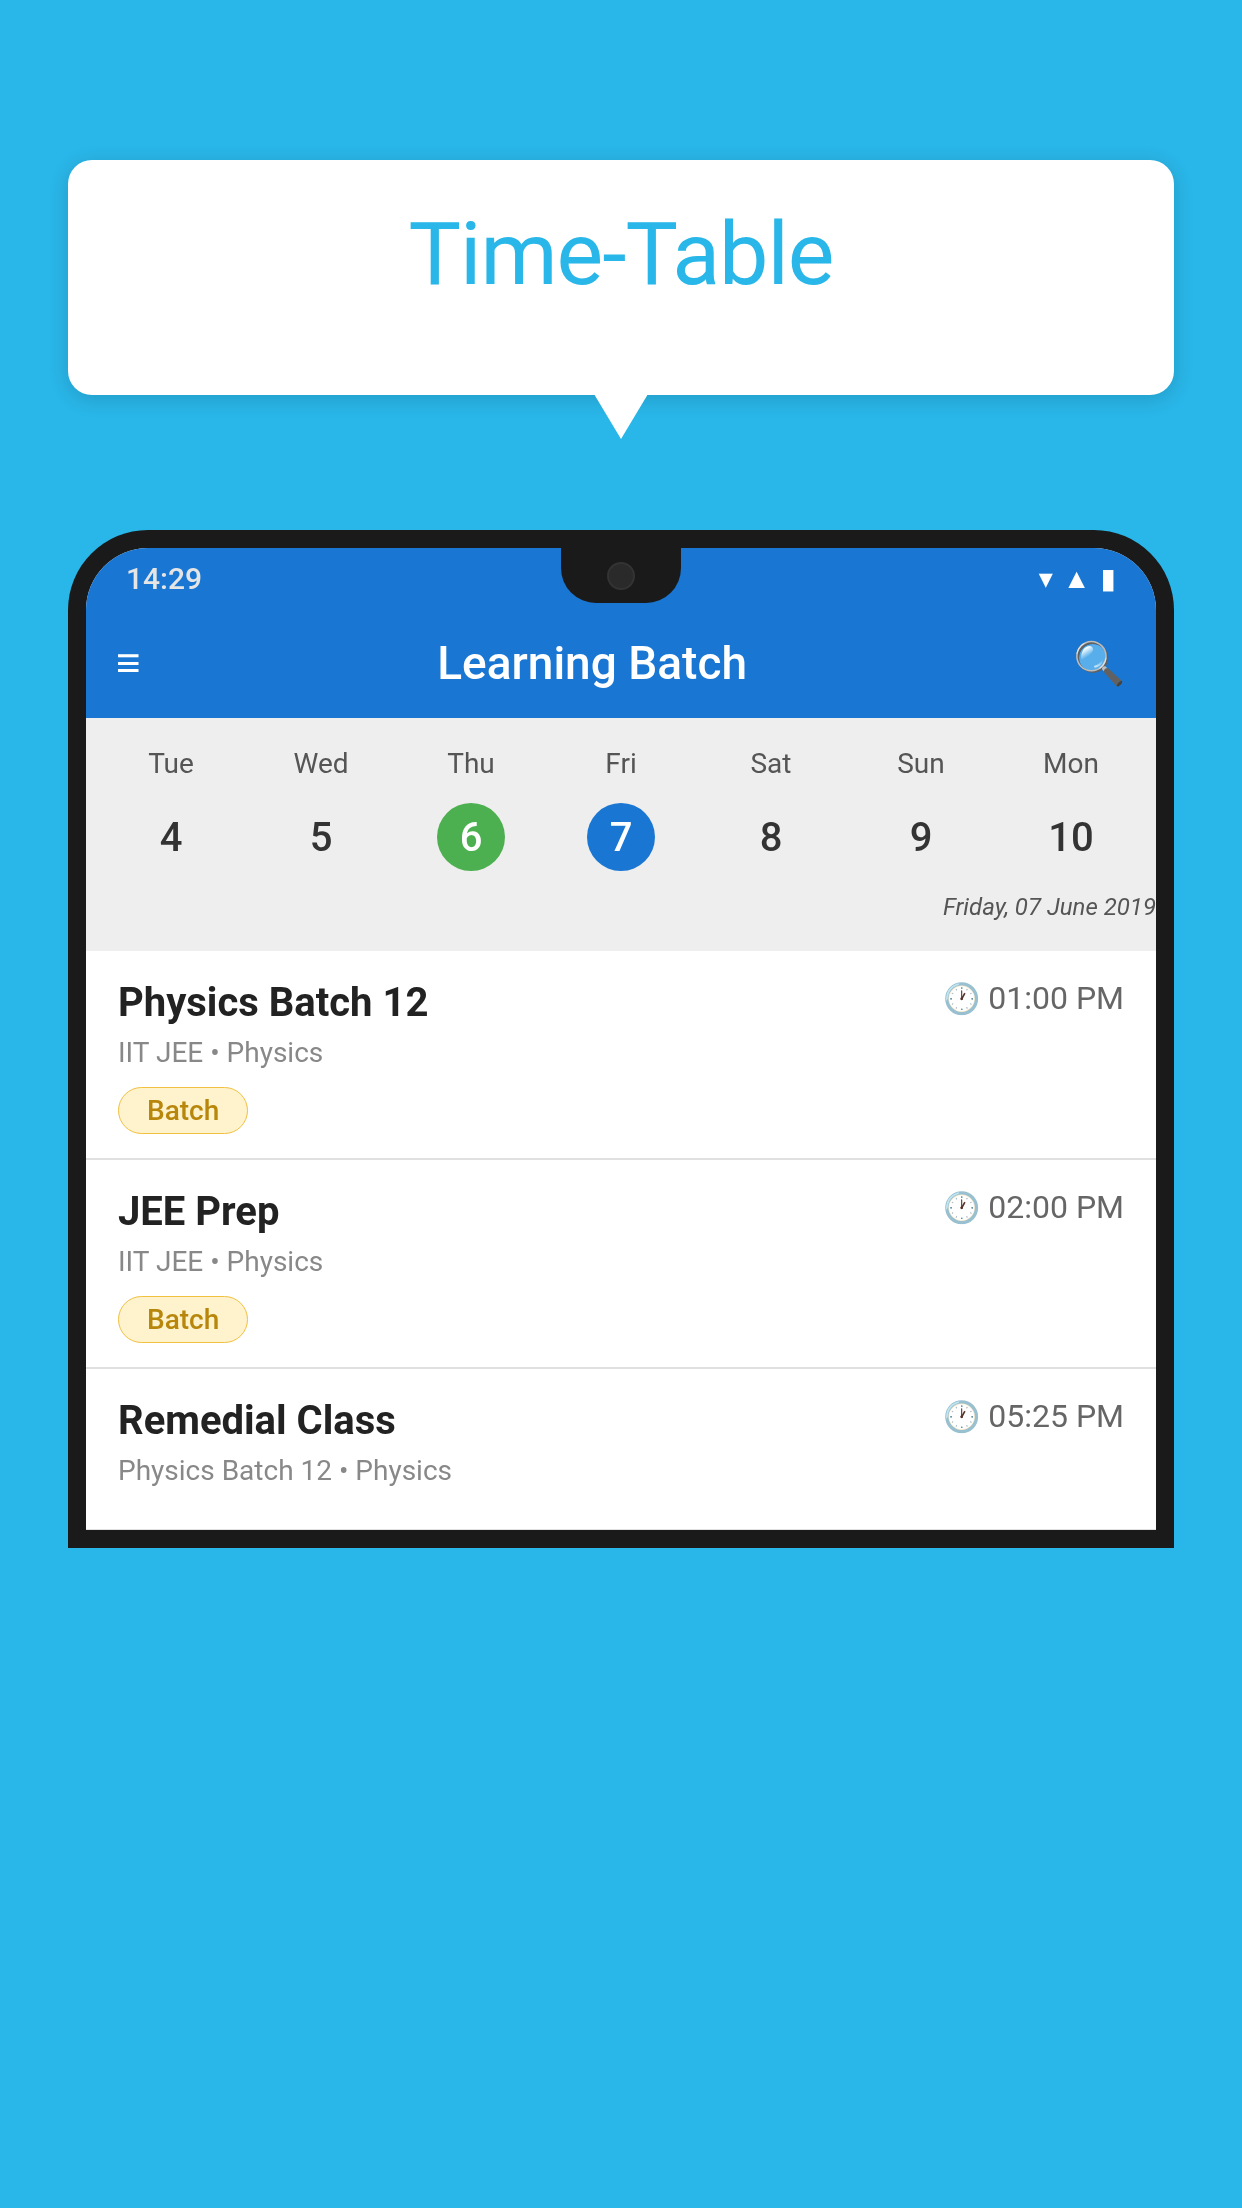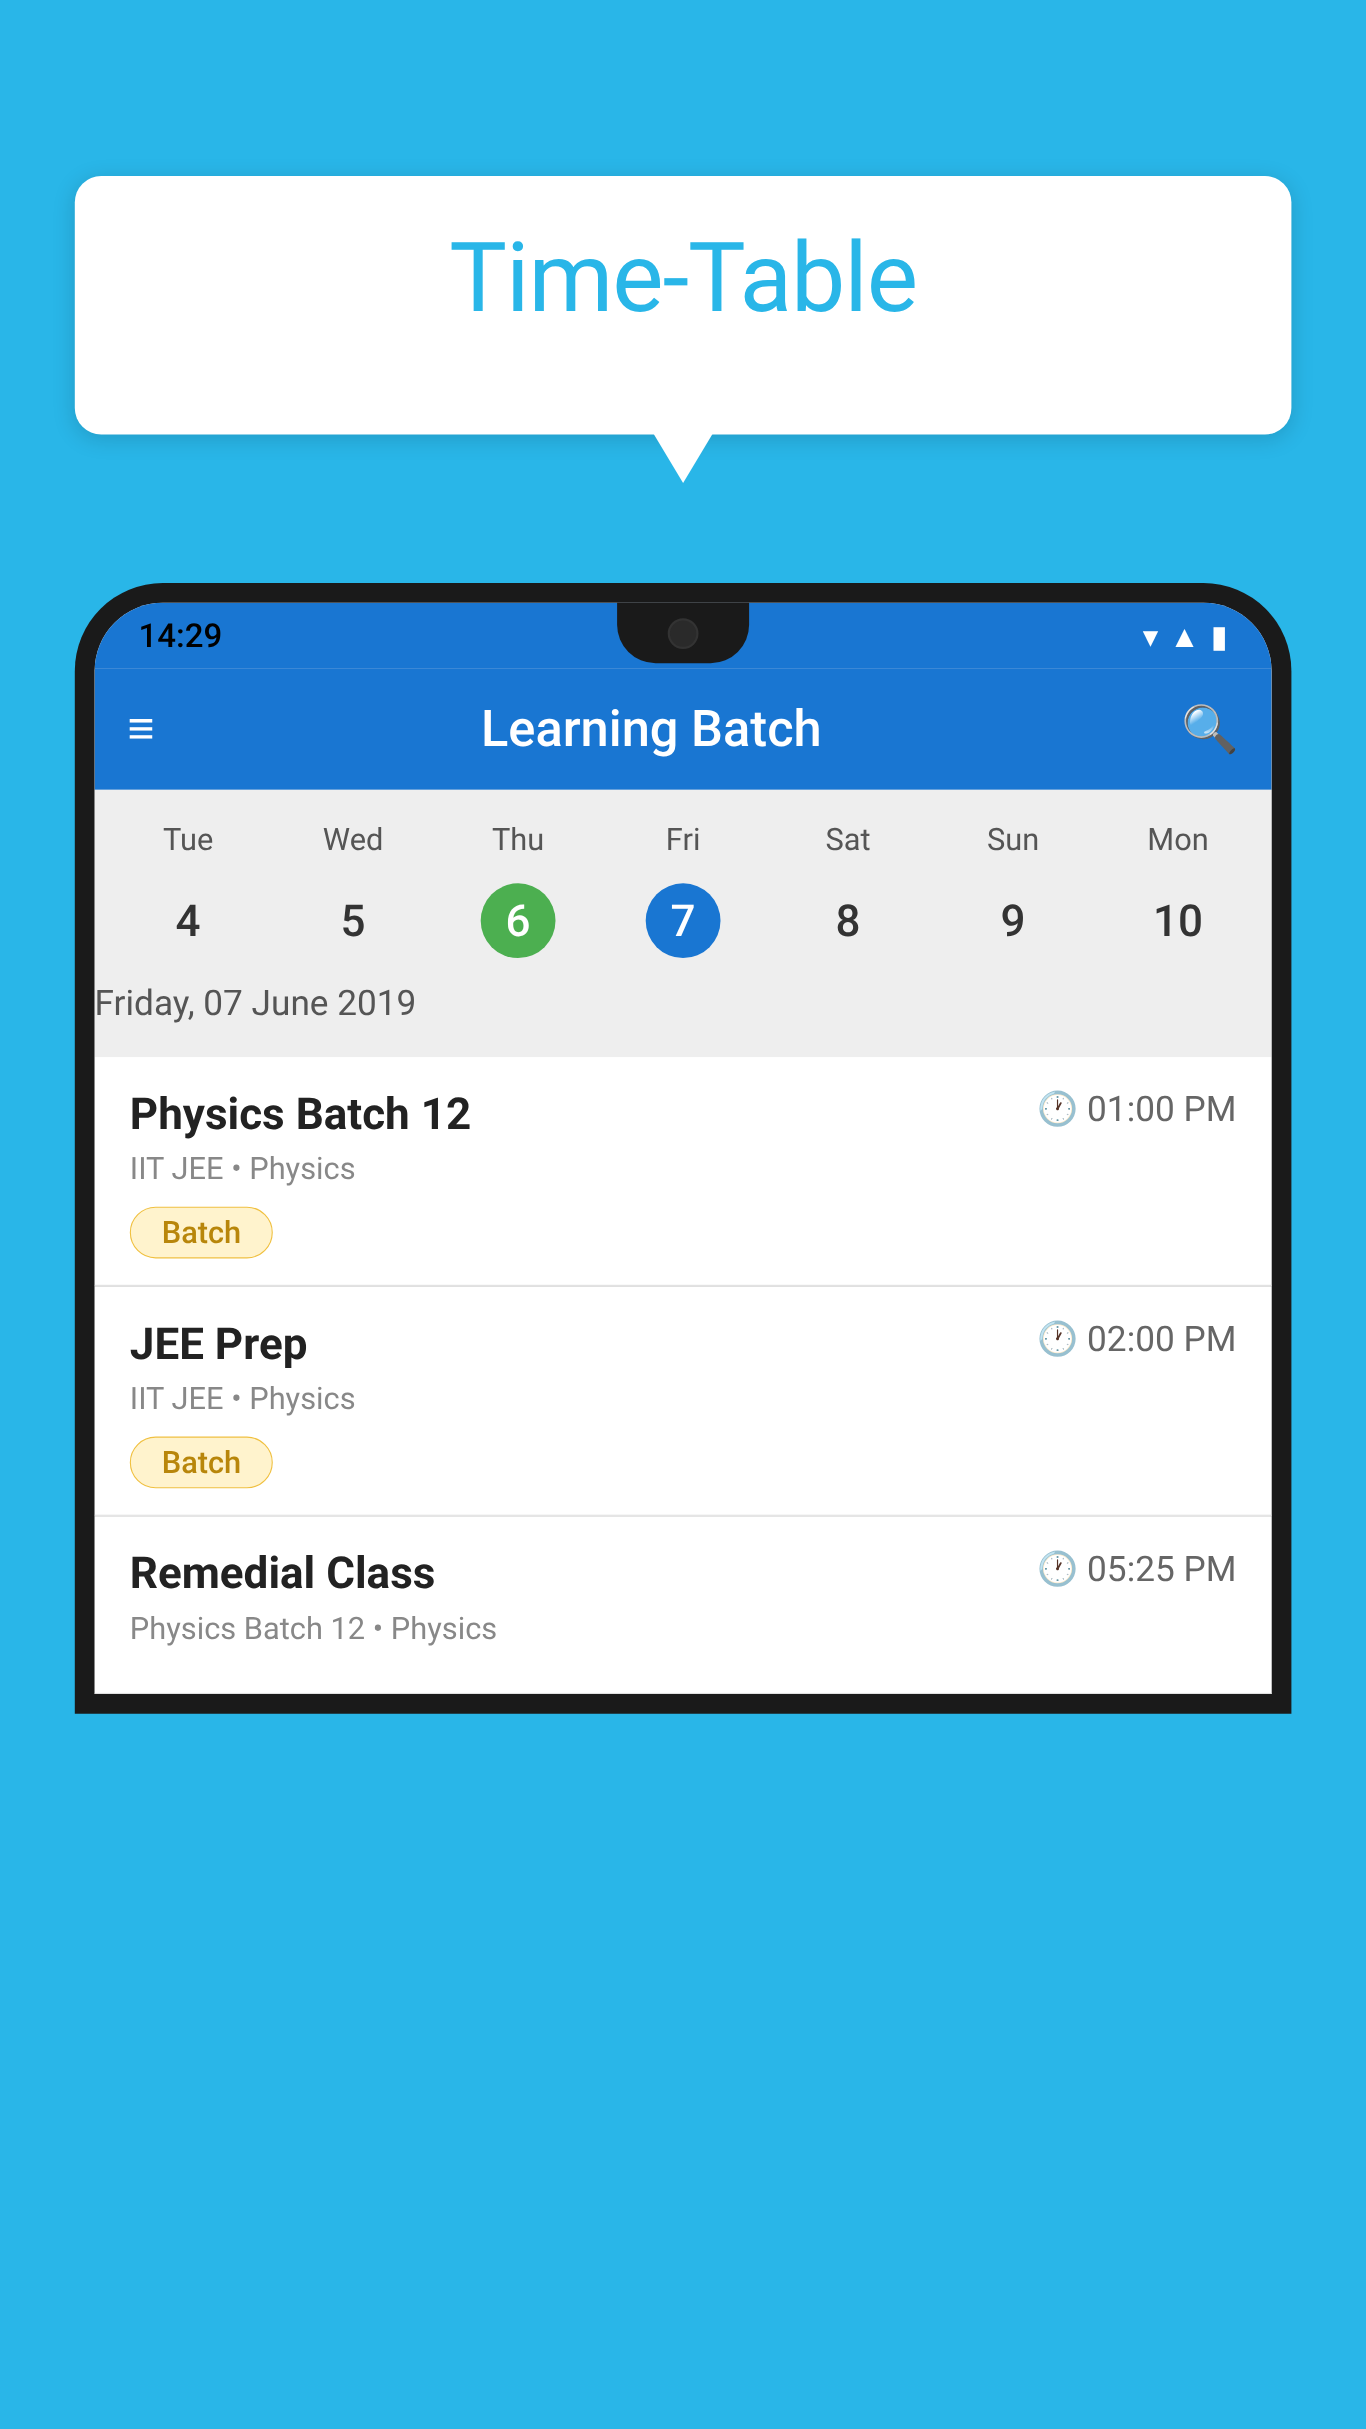--- a/index.html
+++ b/index.html
@@ -105,21 +105,21 @@
     .status-bar {
       background: #1976D2;
       height: 60px;
       display: flex;
       align-items: center;
       justify-content: space-between;
       padding: 0 40px;
     }
 
     .status-time {
-      color: #000000;
+      color: #e5e5e5;
       font-size: 30px;
       font-weight: 500;
     }
 
     .status-icons {
       display: flex;
       align-items: center;
       gap: 10px;
     }
 
@@ -208,24 +208,25 @@
       background: #4CAF50;
       color: white;
     }
 
     .day-num.selected .circle {
       background: #1976D2;
       color: white;
     }
 
     .selected-date-label {
-      text-align: left;
-      font-size: 32px;
+      text-align: right;
+      font-size: 24px;
       color: #555;
       padding: 12px 0 15px;
+      font-style: italic;
     }
 
     
     .class-item {
       background: white;
       padding: 28px 32px 24px;
       border-bottom: 1px solid #e0e0e0;
     }
 
     .class-item-header {

